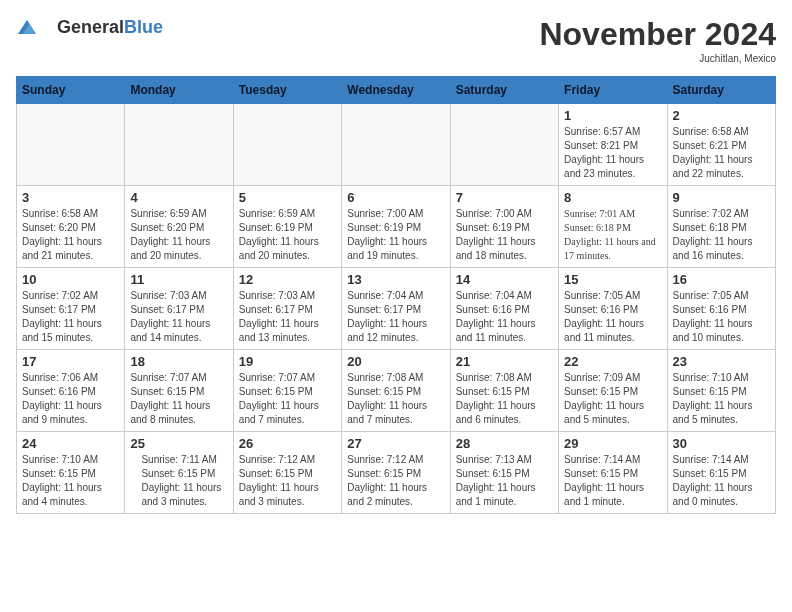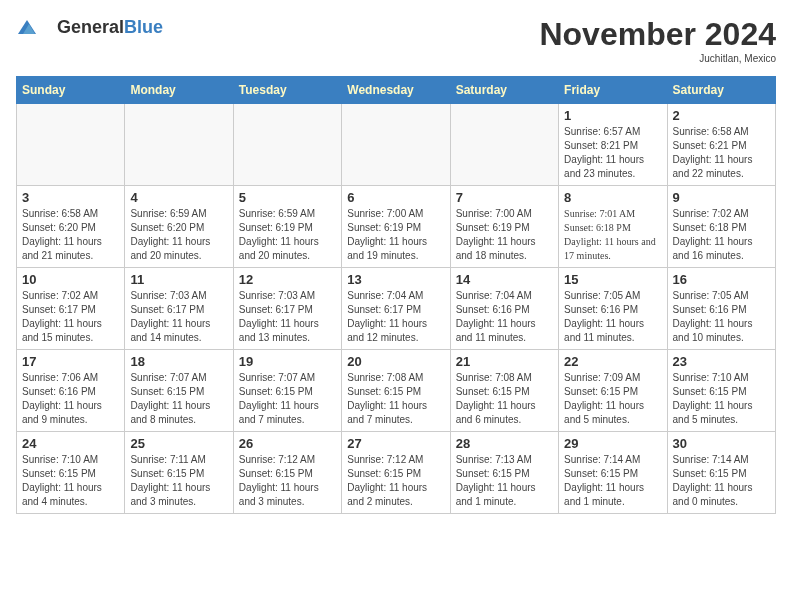--- a/index.html
+++ b/index.html
@@ -49,21 +49,21 @@
       font-size: 10px;
       color: #404040;
     }
     .calendar-table {
       width: 100%;
       border-collapse: collapse;
       font-size: 11px;
     }
     .calendar-table th {
       background-color: #3a7fc1;
-      color: #fef9c3;
+      color: #0f172a;
       text-align: left;
       padding: 6px 5px;
       font-size: 12px;
       font-weight: bold;
       border: 1px solid #3a7fc1;
     }
     .calendar-table td {
       border: 1px solid #ccc;
       vertical-align: top;
       padding: 4px 5px;
@@ -271,21 +271,21 @@
       </tr>
       <tr>
         <td>
           <div class="day-number">24</div>
           <div class="day-detail" style="white-space: pre-line;">Sunrise: 7:10 AM
 Sunset: 6:15 PM
 Daylight: 11 hours and 4 minutes.</div>
         </td>
         <td>
           <div class="day-number">25</div>
-          <div class="day-detail" style="white-space: pre-line;">Sunrise: 7:11 AM
+          <div class="day-detail" style="white-space: pre-line; margin-left: 11px;">Sunrise: 7:11 AM
 Sunset: 6:15 PM
 Daylight: 11 hours and 3 minutes.</div>
         </td>
         <td>
           <div class="day-number">26</div>
           <div class="day-detail" style="white-space: pre-line;">Sunrise: 7:12 AM
 Sunset: 6:15 PM
 Daylight: 11 hours and 3 minutes.</div>
         </td>
         <td>

